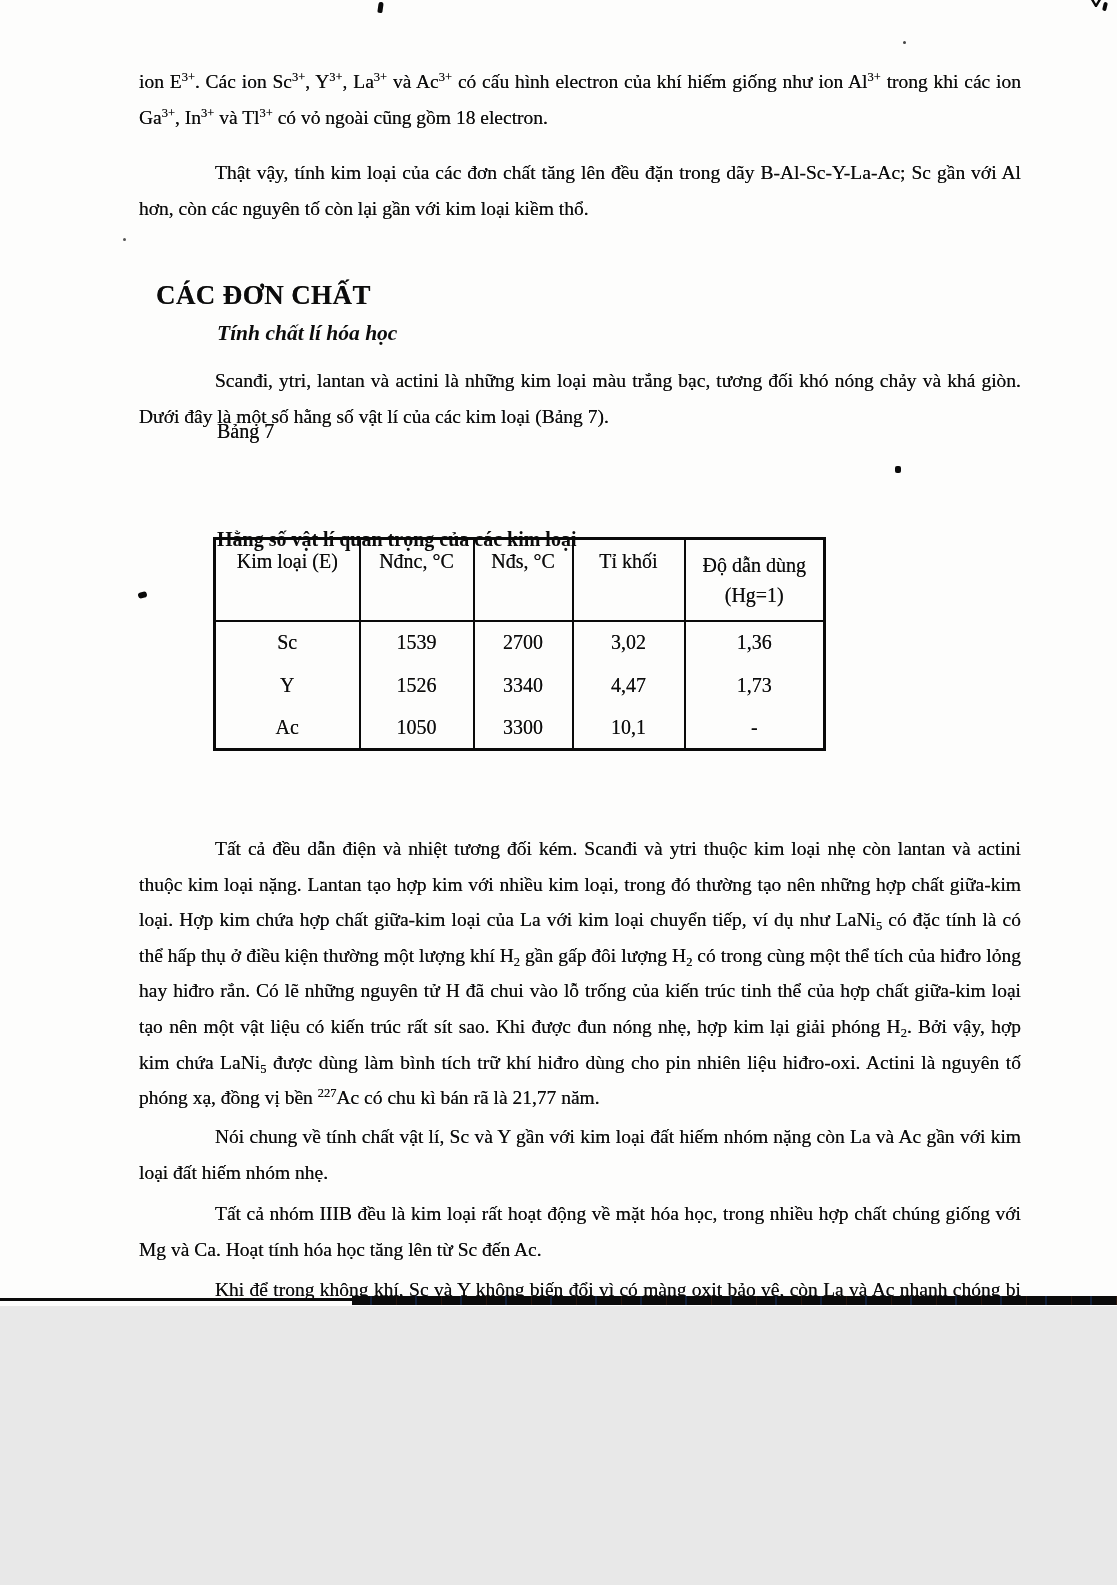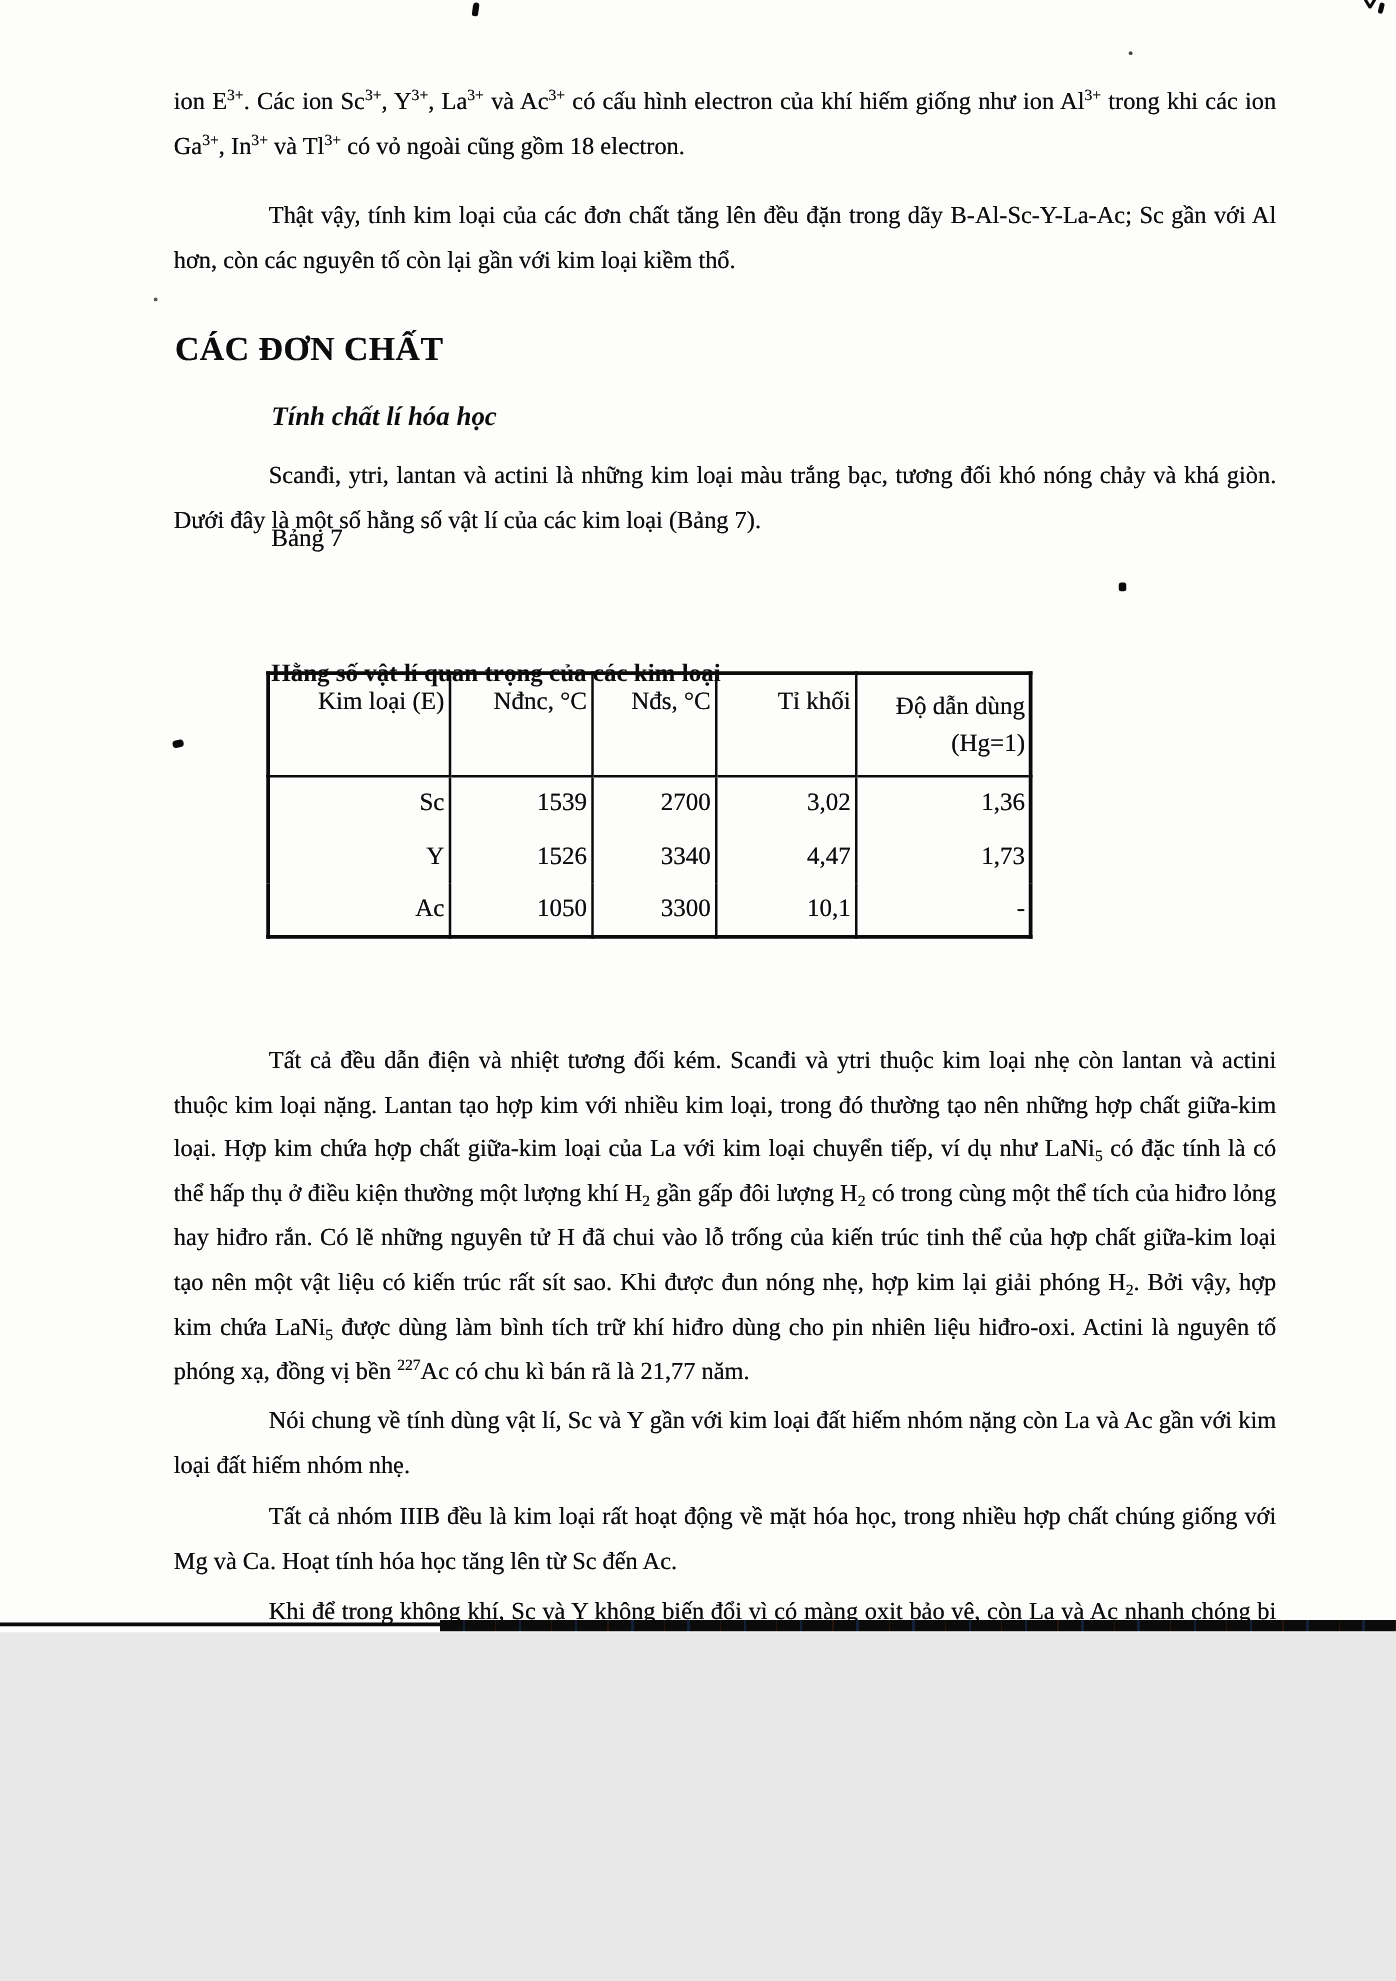--- a/index.html
+++ b/index.html
@@ -10,21 +10,21 @@
   }
   .body{
     position:absolute; left:139px; width:882px; margin:0;
     font-size:19.5px; line-height:35.6px; text-align:justify;
     text-shadow:0 0 0.45px rgba(0,0,0,0.75);
   }
   .indent{ text-indent:76px; }
   #p1{ top:64px; }
   #p2{ top:155px; }
   .section-title{
-    position:absolute; left:140px; top:264px; margin:0;
+    position:absolute; left:140px; top:264px; margin:16px;
     font-size:27px; font-weight:600; letter-spacing:0.4px;
     text-shadow:0 0 0.3px rgba(0,0,0,0.6);
   }
   .subsection-title{
     position:absolute; left:217px; top:321px; margin:0;
     font-size:21.5px; font-weight:700; font-style:italic;
   }
   #p3{ top:363px; }
   .table-label{
     position:absolute; left:217px; top:420px; font-size:20px;
@@ -32,21 +32,21 @@
   }
   .table-title{
     position:absolute; left:217px; top:490px; font-size:20px; font-weight:700;margin-top:38px;
   }
   table.constants{
     position:absolute; left:213px; top:537px; width:610px;
     border-collapse:collapse; table-layout:fixed;
     border:3px solid #0a0a0a;
   }
   table.constants th, table.constants td{
-    border-left:2px solid #0a0a0a; padding:3px; text-align:right;
+    border-left:2px solid #0a0a0a; padding:3px; text-align:center;
     font-size:20px; font-weight:400;
     text-shadow:0 0 0.4px rgba(0,0,0,0.7);
   }
   table.constants th:first-child, table.constants td:first-child{ border-left:none; }
   table.constants thead tr{ height:82px; }
   table.constants thead th{ vertical-align:top; padding-top:10px; border-bottom:2.5px solid #0a0a0a; }
   table.constants thead th .hline{ line-height:30px; }
   table.constants tbody tr{ height:43px; }
   table.constants tbody td{ vertical-align:middle; }
   #p4{ top:831px; }
@@ -131,21 +131,21 @@
         <td>Ac</td>
         <td>1050</td>
         <td>3300</td>
         <td>10,1</td>
         <td>-</td>
       </tr>
     </tbody>
   </table>
 
   <p class="body indent" id="p4"><span>Tất cả đều dẫn điện và nhiệt tương đối kém. Scanđi và ytri thuộc kim loại nhẹ còn lantan và actini thuộc kim loại nặng. Lantan tạo hợp kim với nhiều kim loại, trong đó thường tạo nên những hợp chất giữa-kim loại. Hợp kim chứa hợp chất giữa-kim loại của La với kim loại chuyển tiếp, ví dụ như LaNi</span><sub>5</sub><span> có đặc tính là có thể hấp thụ ở điều kiện thường một lượng khí H</span><sub>2</sub><span> gần gấp đôi lượng H</span><sub>2</sub><span> có trong cùng một thể tích của hiđro lỏng hay hiđro rắn. Có lẽ những nguyên tử H đã chui vào lỗ trống của kiến trúc tinh thể của hợp chất giữa-kim loại tạo nên một vật liệu có kiến trúc rất sít sao. Khi được đun nóng nhẹ, hợp kim lại giải phóng H</span><sub>2</sub><span>. Bởi vậy, hợp kim chứa LaNi</span><sub>5</sub><span> được dùng làm bình tích trữ khí hiđro dùng cho pin nhiên liệu hiđro-oxi. Actini là nguyên tố phóng xạ, đồng vị bền </span><sup>227</sup><span>Ac có chu kì bán rã là 21,77 năm.</span></p>
-  <p class="body indent" id="p5"><span>Nói chung về tính dùng vật lí, Sc và Y gần với kim loại đất hiếm nhóm nặng còn La và Ac gần với kim loại đất hiếm nhóm nhẹ.</span></p>
+  <p class="body indent" id="p5"><span>Nói chung về tính chất vật lí, Sc và Y gần với kim loại đất hiếm nhóm nặng còn La và Ac gần với kim loại đất hiếm nhóm nhẹ.</span></p>
   <p class="body indent" id="p6"><span>Tất cả nhóm IIIB đều là kim loại rất hoạt động về mặt hóa học, trong nhiều hợp chất chúng giống với Mg và Ca. Hoạt tính hóa học tăng lên từ Sc đến Ac.</span></p>
   <p class="body indent" id="p7"><span>Khi để trong không khí, Sc và Y không biến đổi vì có màng oxit bảo vệ, còn La và Ac nhanh chóng bị mờ đục do tạo thành lớp hiđroxit ở trên bề mặt. Riêng La có tính tự cháy, khi</span></p>
 
   <div class="page-number">48</div>
 
   <div class="art" id="art-comma-top"></div>
   <div class="art" id="art-corner-v"></div>
   <div class="art" id="art-corner-comma"></div>
   <div class="art" id="art-dot-bang7"></div>
   <div class="art" id="art-blob-left"></div>

